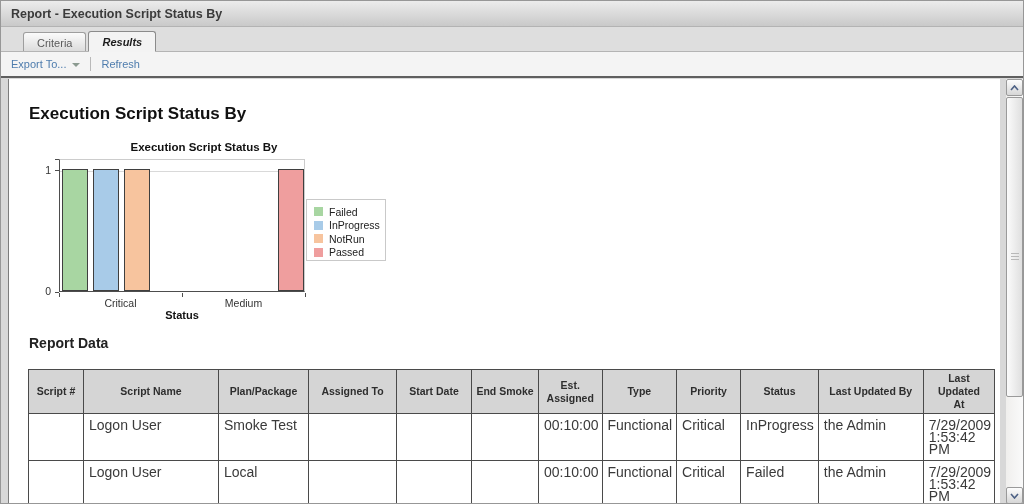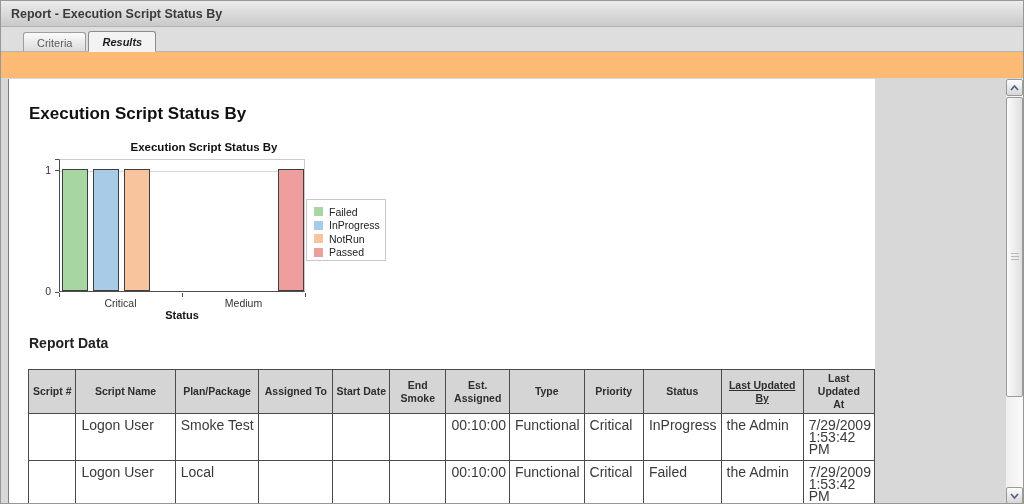--- a/index.html
+++ b/index.html
@@ -1,17 +1,17 @@
 <!DOCTYPE html>
 <html><head>
 <meta charset="utf-8">
 <style>
   * { margin:0; padding:0; box-sizing:border-box; }
   html,body { width:1024px; height:504px; font-family:"Liberation Sans", sans-serif; }
-  .window { position:relative; width:1024px; height:504px; background:#fdba74;
+  .window { position:relative; width:1024px; height:504px; background:#be185d;
             border:1px solid #979797; overflow:hidden; }
 
   
   .titlebar { position:absolute; left:0; top:0; width:100%; height:26px;
               background:linear-gradient(#ececec,#c9c9c9); border-bottom:1px solid #b3b3b3;
               display:flex; align-items:center; padding-left:10px; }
   .titlebar-text { font-size:12.5px; font-weight:bold; color:#3b3b3b; }
 
   
   .tabstrip { position:absolute; left:0; top:26px; width:100%; height:25px;
@@ -26,21 +26,21 @@
   
   .toolbar { position:absolute; left:0; top:51px; width:100%; height:26px; background:#f4f4f4;
              border-bottom:2px solid #5f5f5f; display:flex; align-items:center; padding-left:10px; }
   .tool-link { font-size:11px; color:#4e7cad; display:flex; align-items:center; cursor:pointer; }
   .dd-arrow { width:0; height:0; border-left:4px solid transparent; border-right:4px solid transparent;
               border-top:4px solid #8b9a90; margin-left:6px; margin-top:2px; }
   .tool-sep { width:1px; height:14px; background:#b9b9b9; margin:0 10px; }
 
   
   .content { position:absolute; left:0; top:77px; width:1024px; height:427px; background:#d8d8d8; }
-  .panel { position:absolute; left:7px; top:1px; width:867px; height:426px; background:#ffffff;
+  .panel { position:absolute; left:7px; top:1px; width:992px; height:426px; background:#ffffff;
            border-left:1px solid #7c7c7c; overflow:hidden; }
 
   .page-heading { position:absolute; left:20px; top:25px; font-size:17px; font-weight:bold; color:#111; }
   .section-heading { position:absolute; left:20px; top:256px; font-size:14px; font-weight:bold; color:#222; }
 
   
   .chart-title { position:absolute; left:95px; top:62px; width:200px; text-align:center;
                  font-size:11.5px; font-weight:bold; color:#111; }
   .plot { position:absolute; left:50px; top:80px; width:246px; height:133px;
           border-left:1px solid #4d4d4d; border-bottom:1px solid #4d4d4d;
@@ -94,20 +94,28 @@
 
   <div class="titlebar">
     <span class="titlebar-text">Report - Execution Script Status By</span>
   </div>
 
   <div class="tabstrip">
     <div class="tab inactive">Criteria</div>
     <div class="tab active">Results</div>
   </div>
 
+  <div class="toolbar">
+    <span class="tool-link">
+      <span>Export To...</span>
+      <span class="dd-arrow"></span>
+    </span>
+    <span class="tool-sep"></span>
+    <span class="tool-link">Refresh</span>
+  </div>
 
   <div class="content">
     <div class="panel">
 
       <div class="page-heading">Execution Script Status By</div>
 
       <div class="chart-title">Execution Script Status By</div>
 
       <div class="ytick-label ytick-1">1</div>
       <div class="ytick-label ytick-0">0</div>
@@ -160,21 +168,21 @@
               <th style="width: 135px;">Script Name</th>
               <th style="width: 90px;">Plan/Package</th>
               <th style="width: 88px;">Assigned To</th>
               <th style="width: 75px;">Start Date</th>
               <th style="width: 67px;">End Smoke</th>
               <th style="width: 63px;">Est.
 Assigned</th>
               <th style="width: 73px;">Type</th>
               <th style="width: 64px;">Priority</th>
               <th style="width: 63px;">Status</th>
-              <th style="width: 105px; text-decoration: underline;">Last Updated By</th>
+              <th style="width: 105px;">Last Updated By</th>
               <th style="width: 52px;">Last
 Updated
 At</th>
             </tr>
           </thead>
         <tbody>
             <tr>
               <td></td>
               <td>Logon User</td>
               <td>Smoke Test</td>

